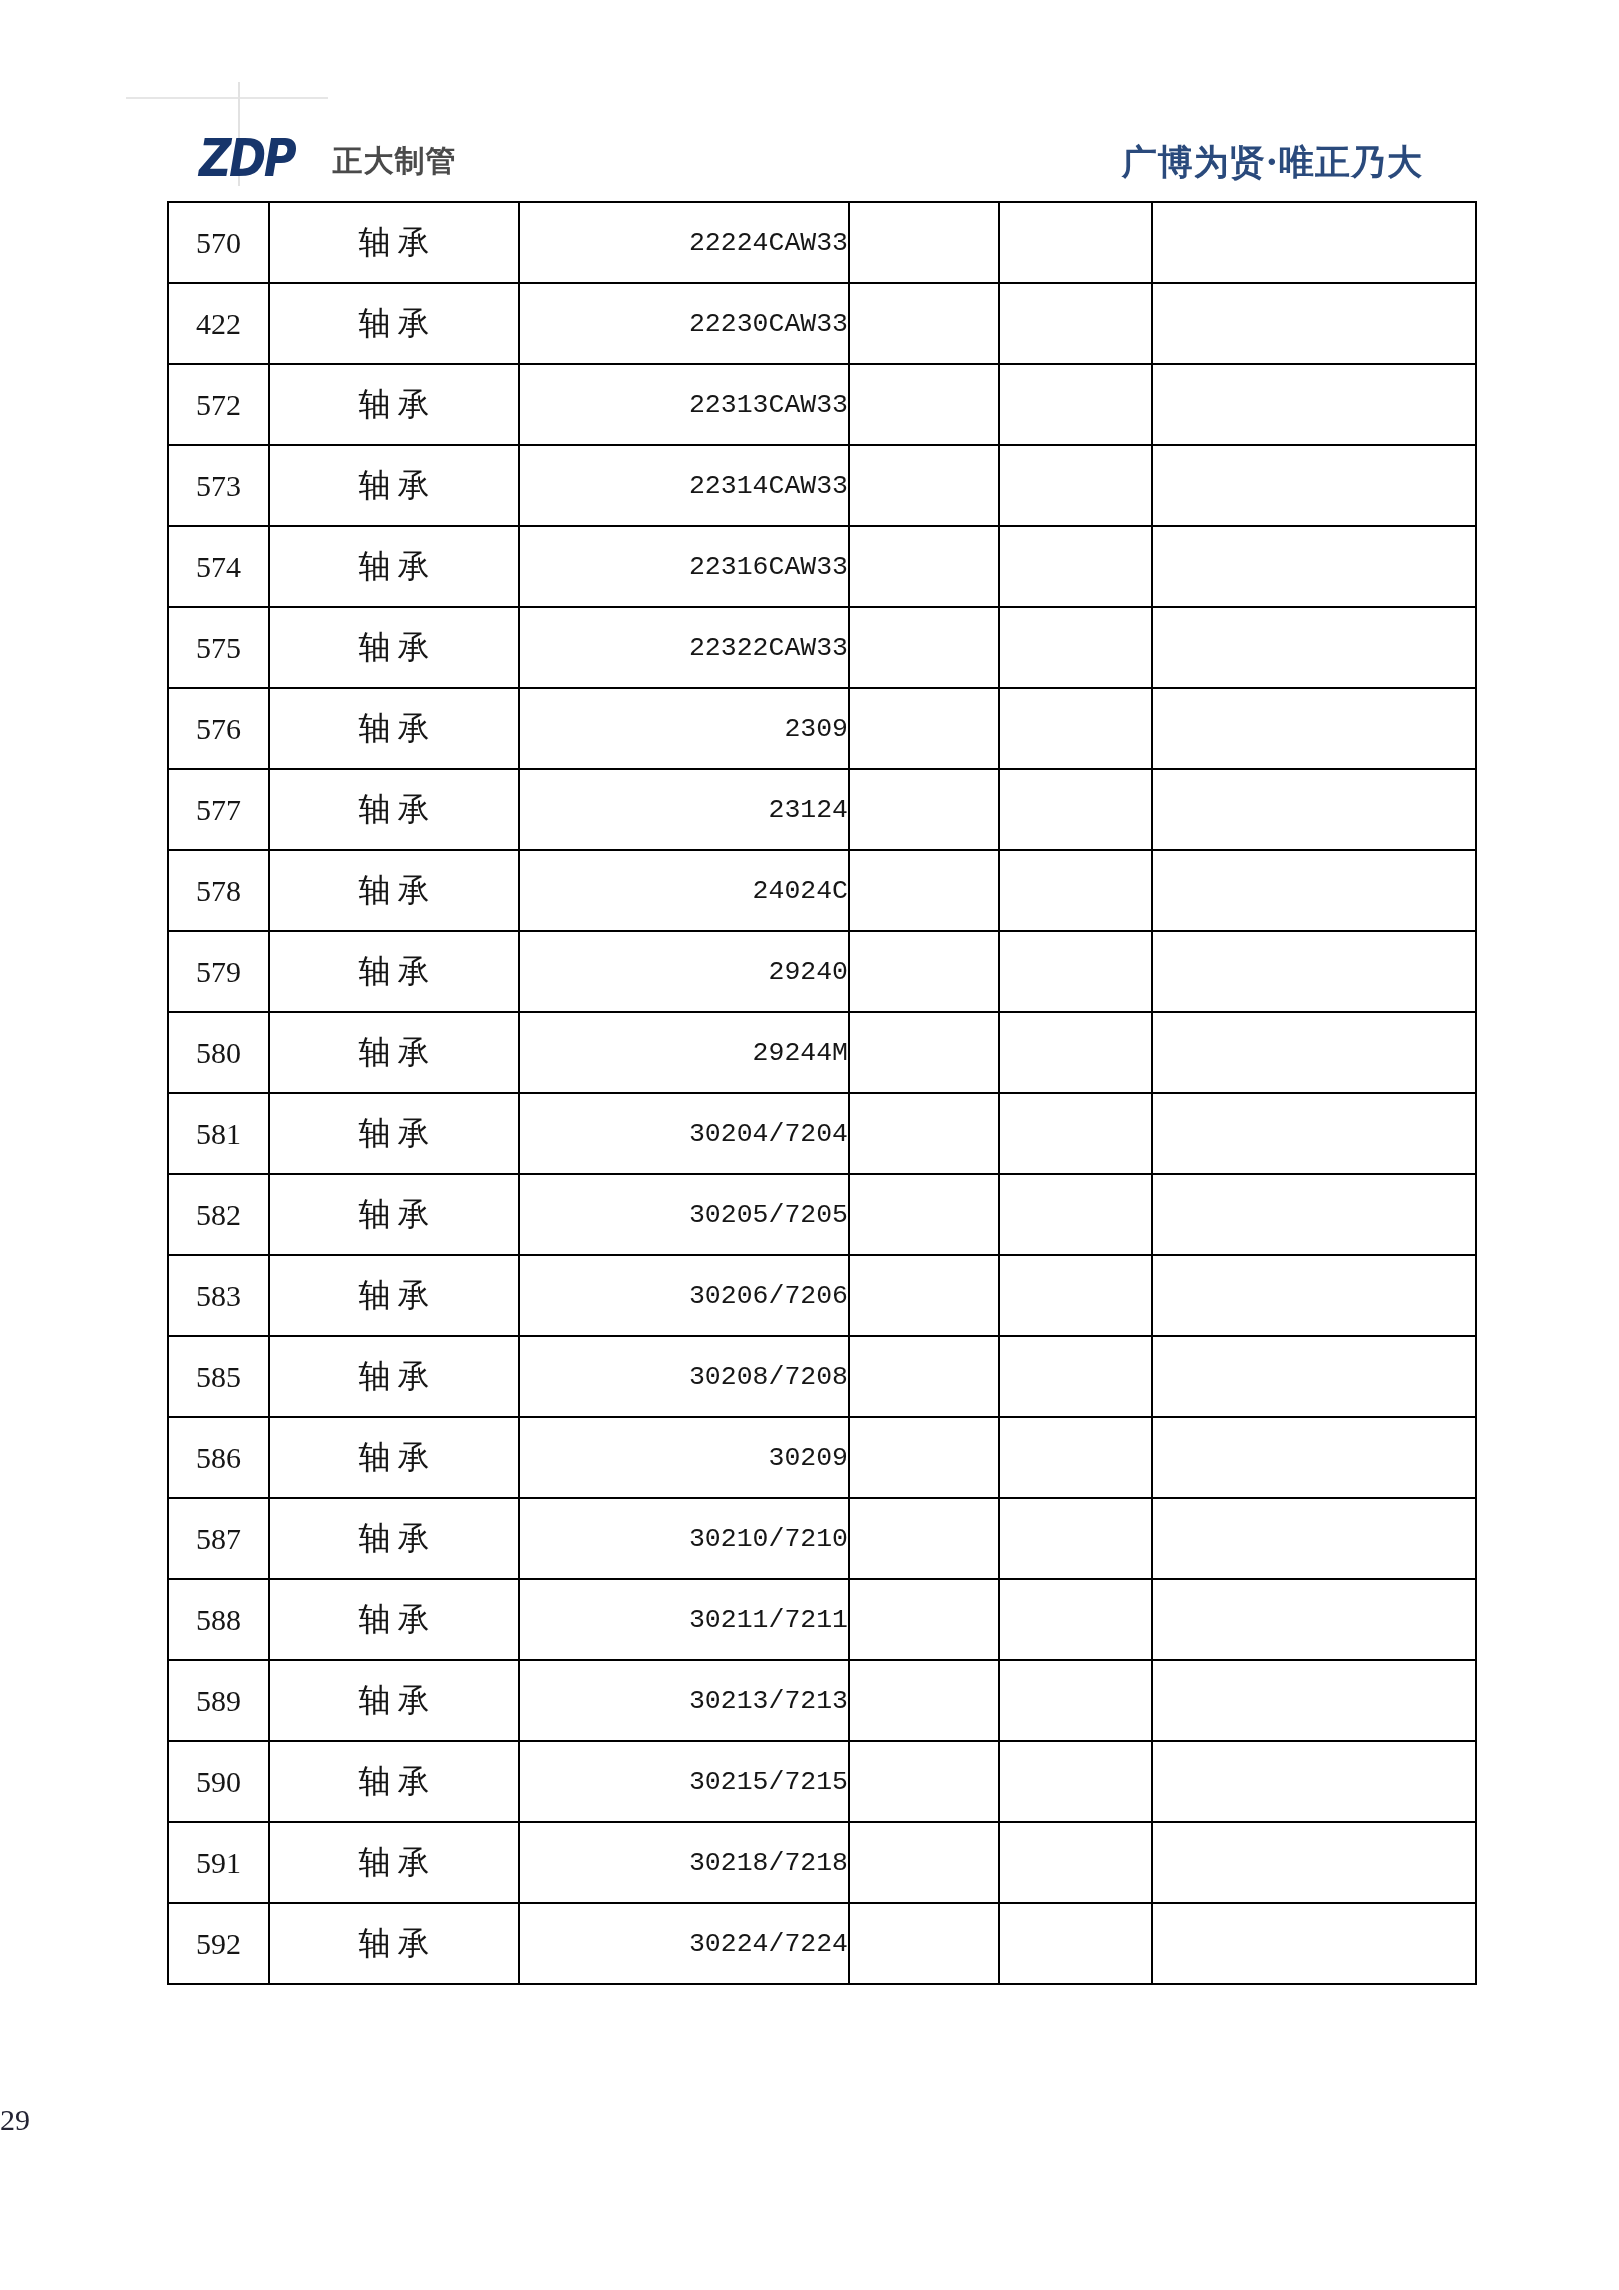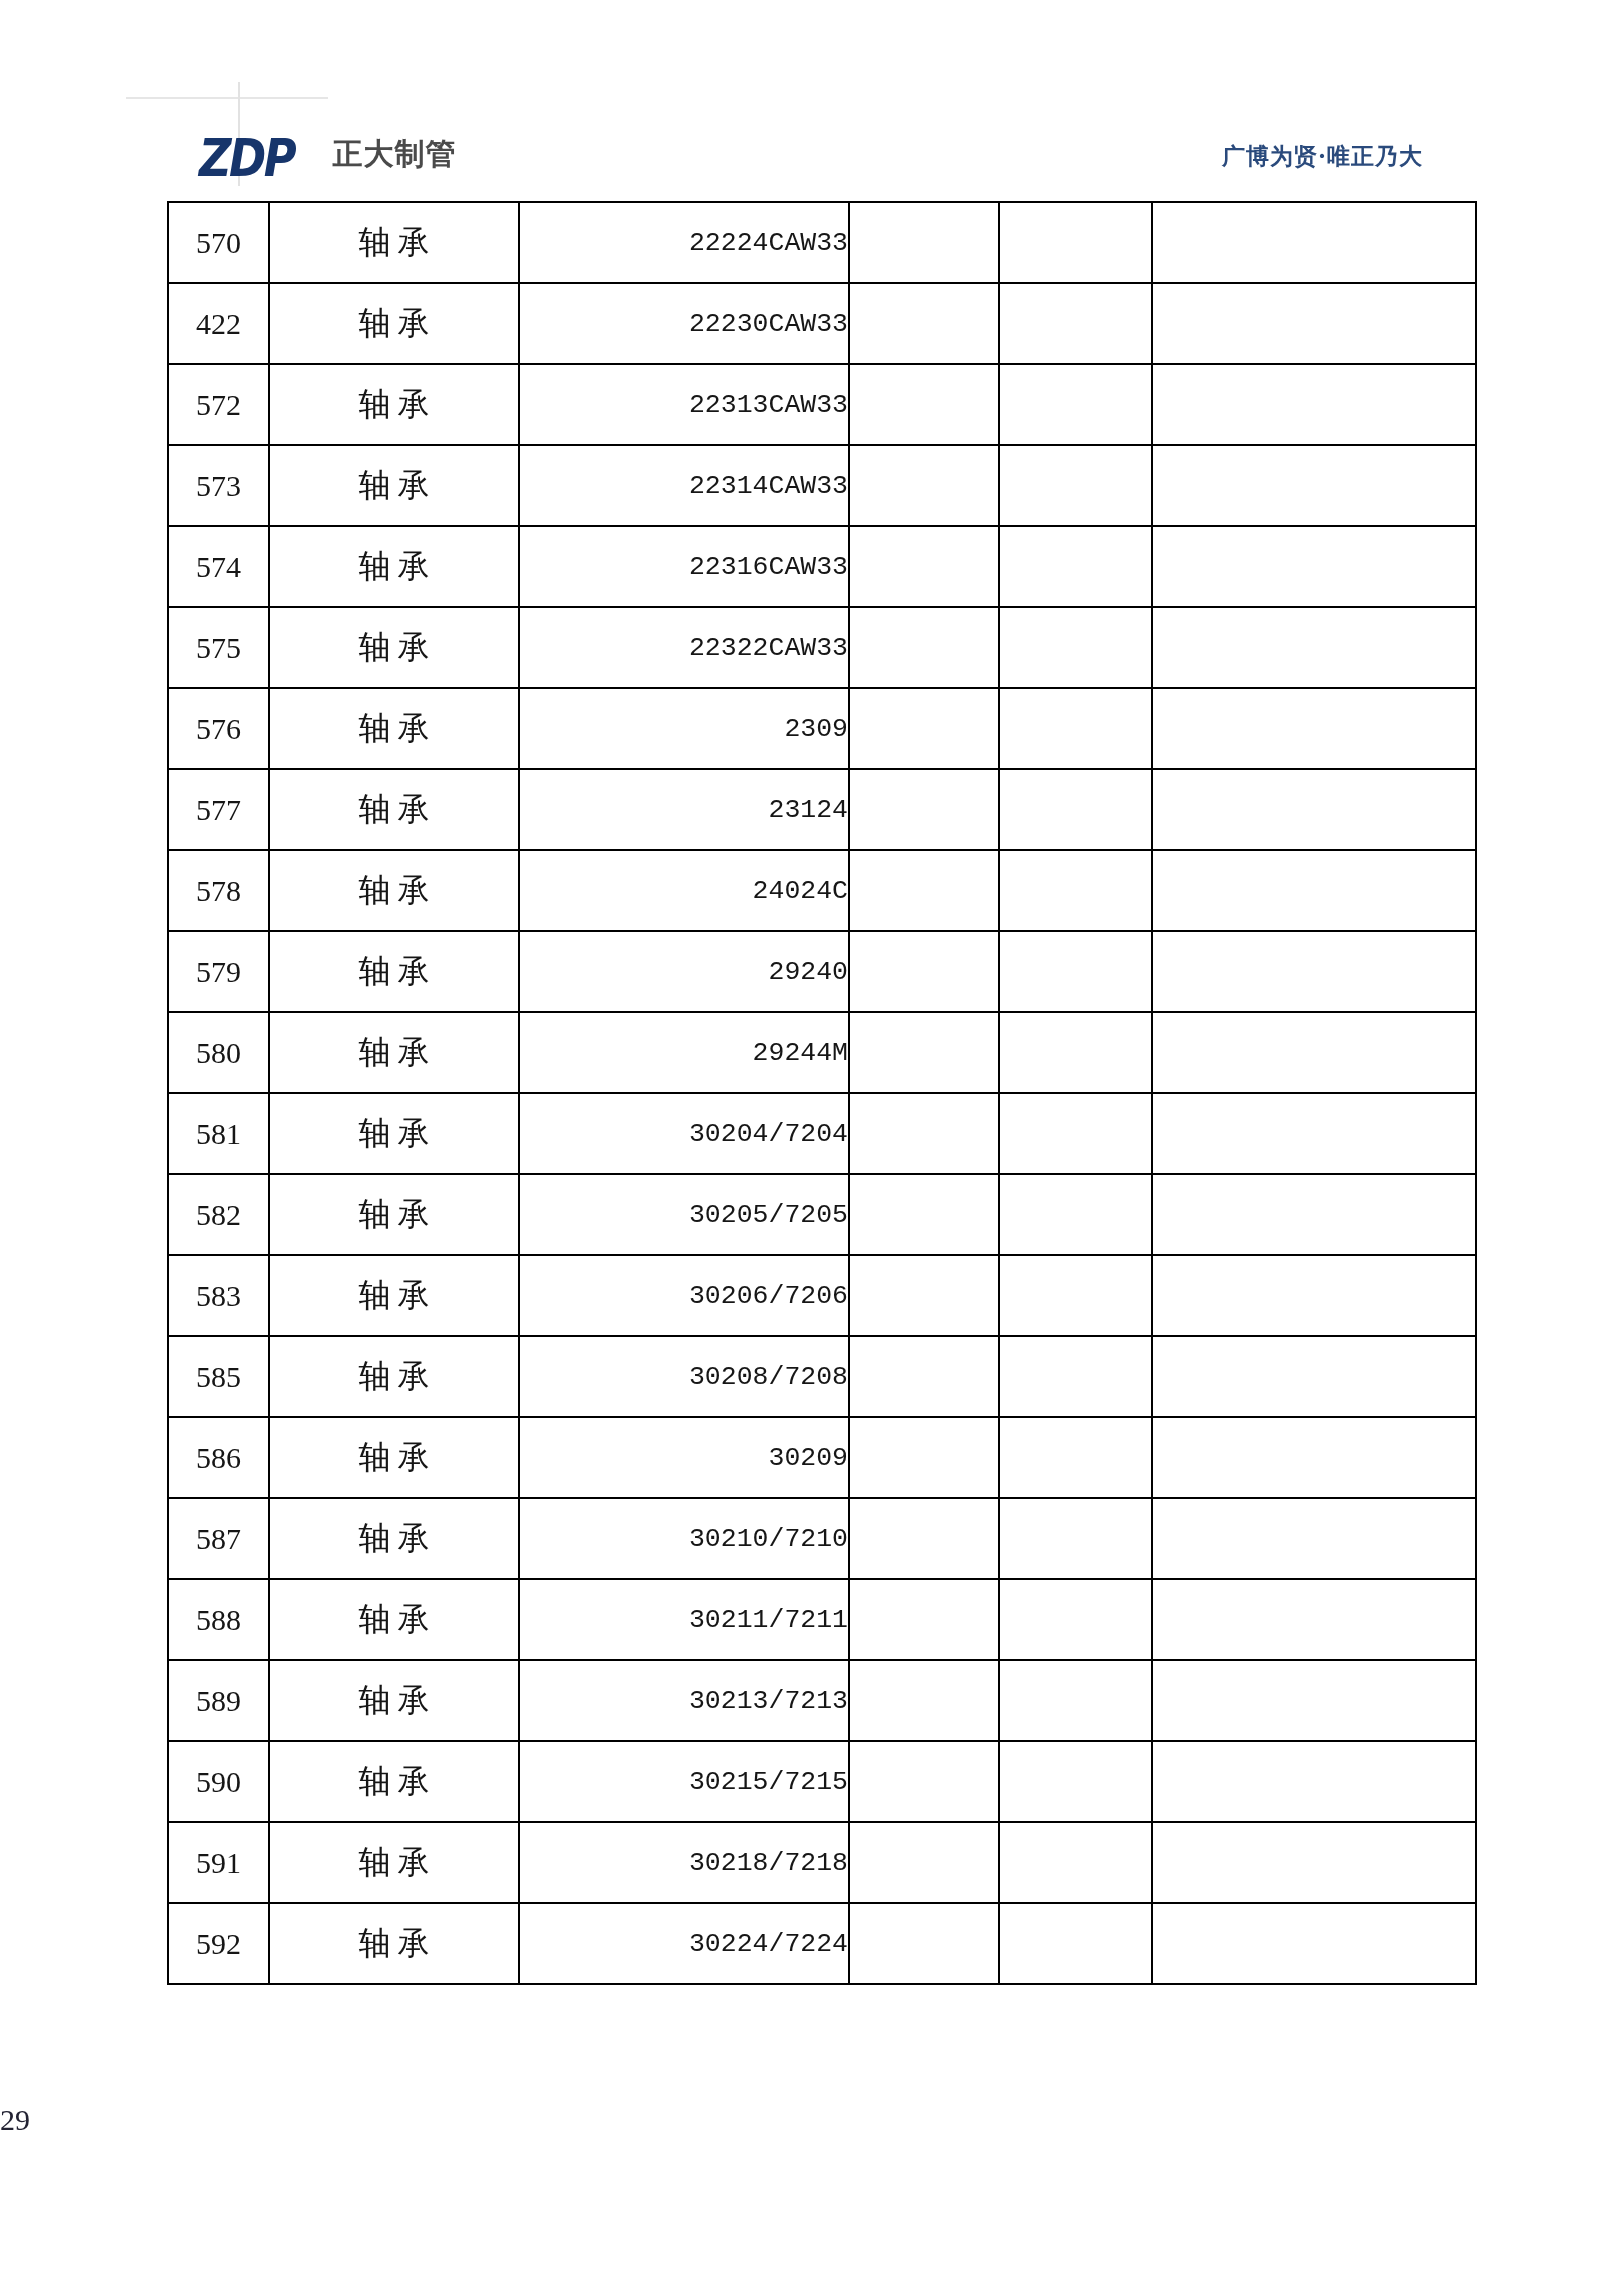--- a/index.html
+++ b/index.html
@@ -3,41 +3,41 @@
 <meta charset="utf-8">
 <style>
   html,body { margin:0; padding:0; background:#ffffff; }
   .page {
     position:relative; width:1619px; height:2291px;
     background:#ffffff; overflow:hidden;
     font-family:"Liberation Sans", sans-serif;
   }
 
   
-  .logo { position:absolute; left:199px; top:133px; display:flex; white-space:nowrap; }
+  .logo { position:absolute; left:199px; top:133px; display:flex; align-items:center; white-space:nowrap; }
   .logo-zdp {
     display:inline-block;
     font-family:"DejaVu Sans", sans-serif;
     font-weight:bold; font-style:italic;
     font-size:51px; line-height:1;
     letter-spacing:-2.9px;
     color:var(--logo-navy,#17356b);
     transform:scaleX(.88); transform-origin:left center;
   }
   .logo-cn {
     font-family:"DejaVu Sans", sans-serif;
     font-weight:bold; font-size:30px; line-height:1;
     letter-spacing:1px;
     color:var(--company-gray,#4a4a4a);
     margin-left:25.5px; padding-top:5.9px;
   }
   .slogan {
     position:absolute; top:144px; right:196px;
     font-family:"DejaVu Serif", serif;
-    font-weight:bold; font-size:23px; line-height:1;
+    font-weight:bold; font-size:35px; line-height:1;
     letter-spacing:1px;
     color:var(--slogan-navy,#2a4a7c);
     white-space:nowrap;
   }
   
   .artifact-v { position:absolute; left:238px; top:82px; width:2px; height:104px; background:#e2e2e2; }
   .artifact-h { position:absolute; left:126px; top:97px; width:202px; height:2px; background:#e6e6e6; }
 
   
   table.parts {

